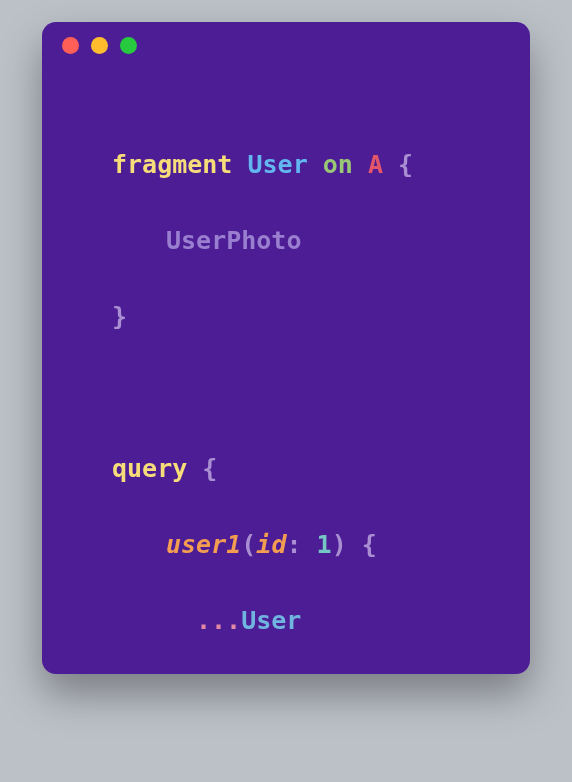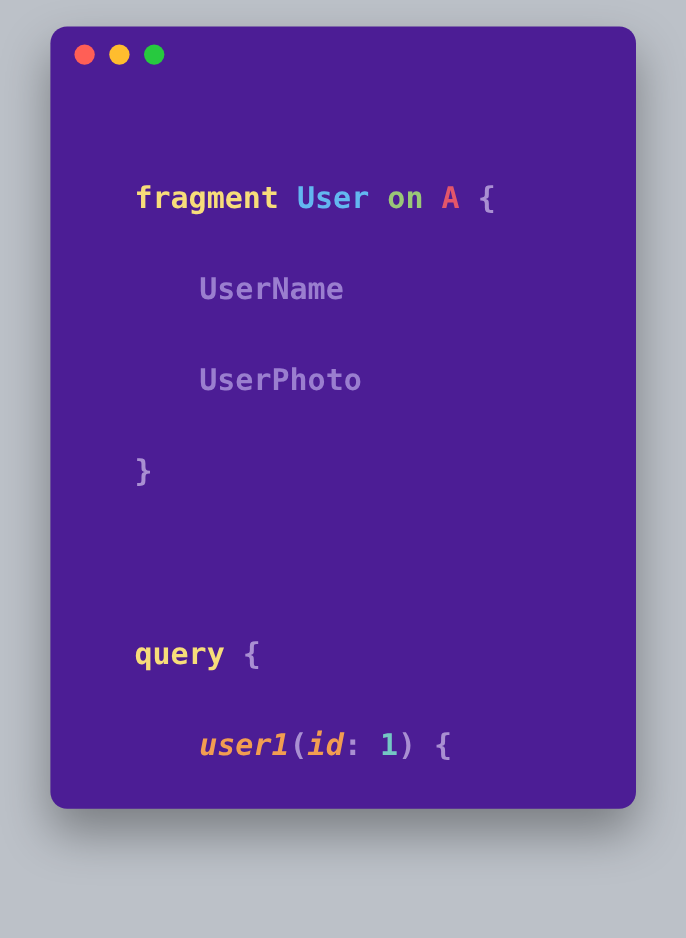--- a/index.html
+++ b/index.html
@@ -63,21 +63,20 @@
 
 <div class="frame">
   <div class="titlebar">
     <div class="traffic-light red"></div>
     <div class="traffic-light yellow"></div>
     <div class="traffic-light green"></div>
   </div>
 
   <div class="code">
 <div class="pad0"><span class="kw">fragment</span> <span class="typ">User</span> <span class="on">on</span> <span class="a">A</span> <span class="brc">{</span></div>
-<div class="pad1"><span class="fld1">UserName</span></div>
 <div class="pad1"><span class="fld1">UserPhoto</span></div>
 <div class="pad0"><span class="brc">}</span></div>
 <div> </div>
 <div class="pad0"><span class="kw">query</span> <span class="brc">{</span></div>
 <div class="pad1"><span class="fn">user1</span><span class="brc">(</span><span class="fn">id</span><span class="brc">:</span> <span class="num">1</span><span class="brc">)</span> <span class="brc">{</span></div>
 <div class="pad2"><span class="dot">...</span><span class="sprd">User</span></div>
 
 
 
 

